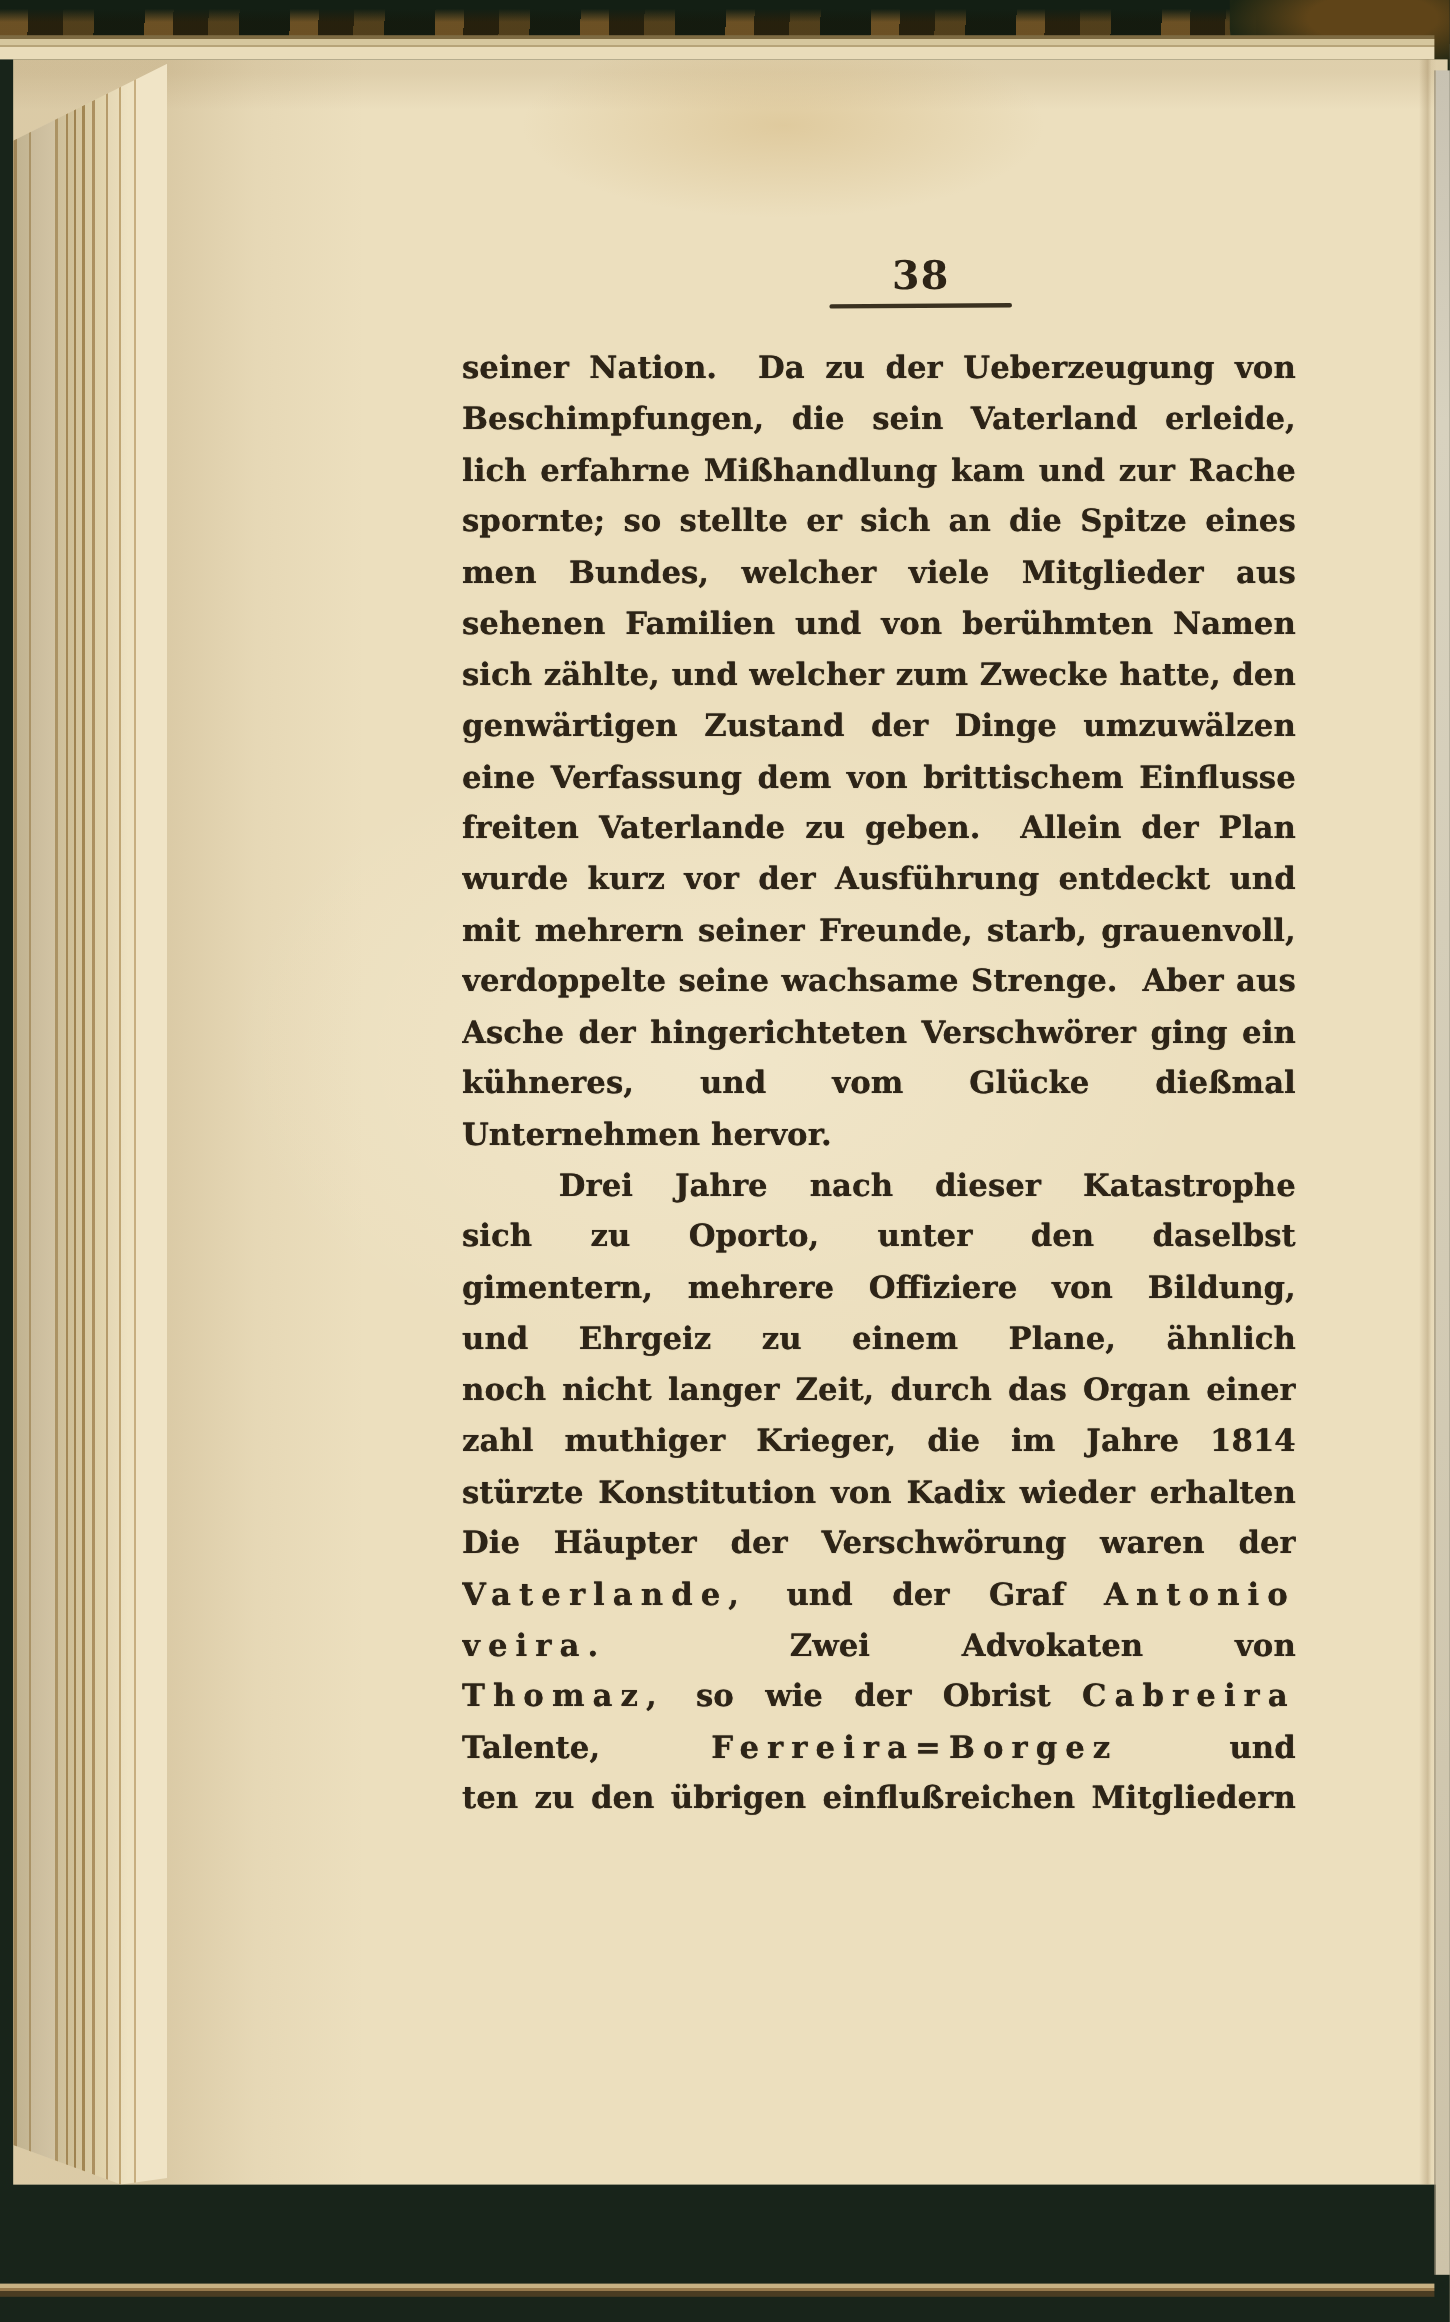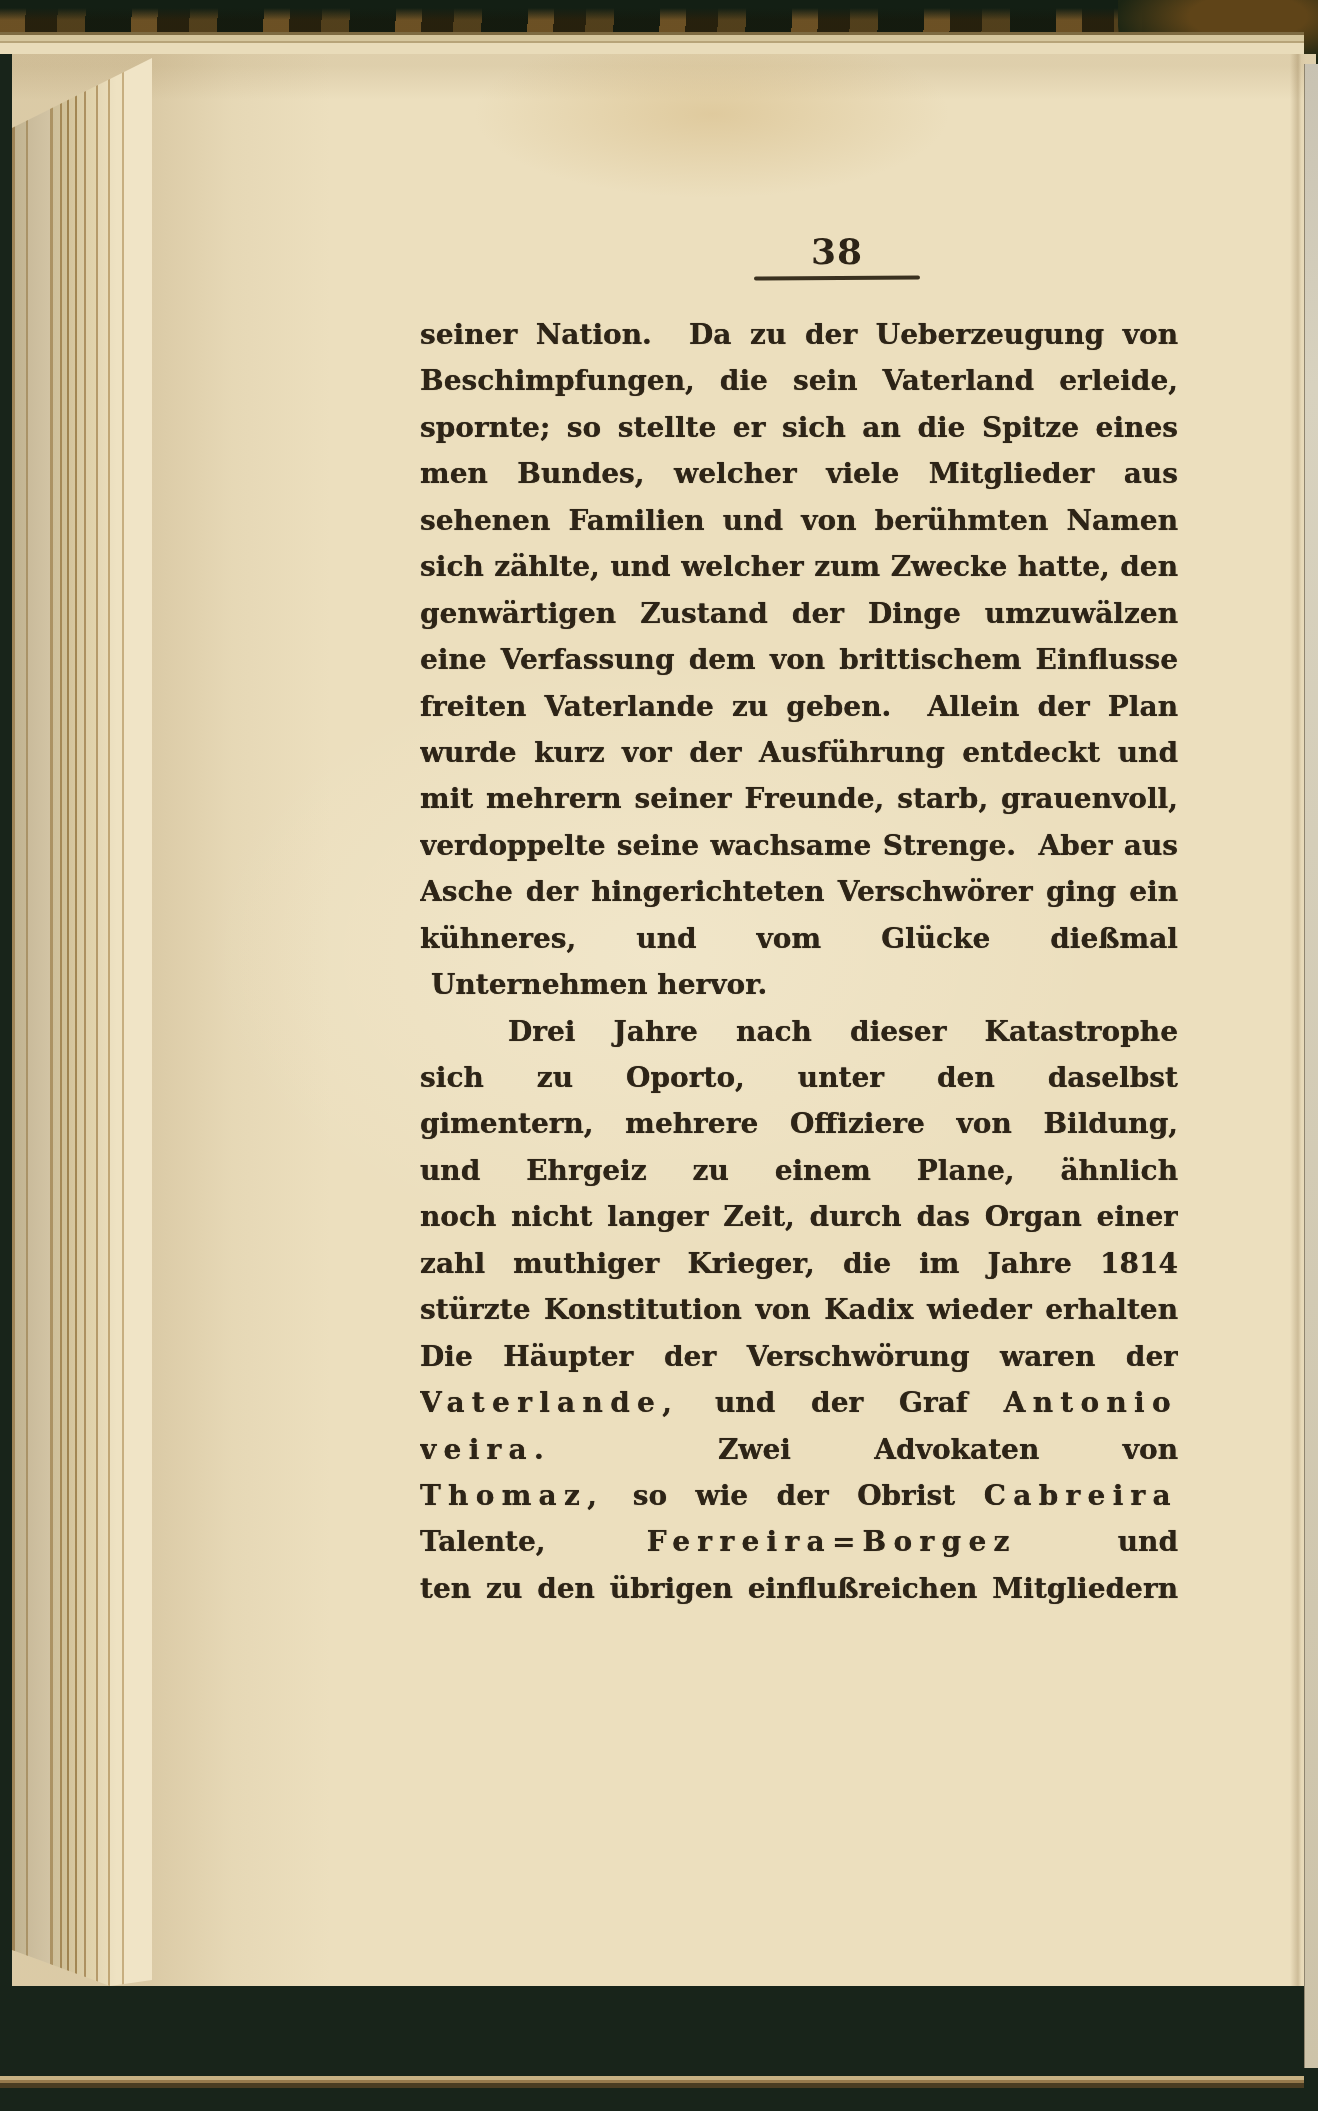--- a/index.html
+++ b/index.html
@@ -80,39 +80,40 @@
   }
   .text-block{position:absolute;left:408px;top:258px;width:758px;}
   .text-line{
     position:relative;height:46.45px;line-height:46.45px;overflow:hidden;
     font-size:28px;font-weight:bold;color:var(--ink);
     text-align:justify;text-align-last:justify;
     text-shadow:0 0 .7px rgba(43,34,20,.85);
     font-variant-numeric:oldstyle-nums;
   }
   .text-line.indent{padding-left:88px;}
-  .text-line.align-left{text-align:left;text-align-last:left;margin-left:11px;}
+  .text-line.align-left{text-align:left;text-align-last:left;}
   .sperr{letter-spacing:.26em;}
 </style>
 </head>
 <body>
 
 <div class="scan">
   <div class="cover-edge"></div>
   <div class="corner-patch"></div>
   <div class="top-pages"></div>
 
   <div class="page">
     <div class="stack"></div>
     <div class="crease"></div>
     <div class="page-number">38</div>
     <div class="page-rule"></div>
     <div class="text-block">
         <div class="text-line"><span class="seg">seiner Nation.&nbsp; Da zu der Ueberzeugung von den</span></div>
         <div class="text-line"><span class="seg">Beschimpfungen, die sein Vaterland erleide, persön=</span></div>
+        <div class="text-line"><span class="seg">lich erfahrne Mißhandlung kam und zur Rache</span></div>
         <div class="text-line"><span class="seg">spornte; so stellte er sich an die Spitze eines gehei=</span></div>
         <div class="text-line"><span class="seg">men Bundes, welcher viele Mitglieder aus ange=</span></div>
         <div class="text-line"><span class="seg">sehenen Familien und von berühmten Namen unter</span></div>
         <div class="text-line"><span class="seg">sich zählte, und welcher zum Zwecke hatte, den ge=</span></div>
         <div class="text-line"><span class="seg">genwärtigen Zustand der Dinge umzuwälzen und</span></div>
         <div class="text-line"><span class="seg">eine Verfassung dem von brittischem Einflusse be=</span></div>
         <div class="text-line"><span class="seg">freiten Vaterlande zu geben.&nbsp; Allein der Plan</span></div>
         <div class="text-line"><span class="seg">wurde kurz vor der Ausführung entdeckt und Freyre,</span></div>
         <div class="text-line"><span class="seg">mit mehrern seiner Freunde, starb, grauenvoll, auf</span></div>
         <div class="text-line"><span class="seg">verdoppelte seine wachsame Strenge.&nbsp; Aber aus der</span></div>

